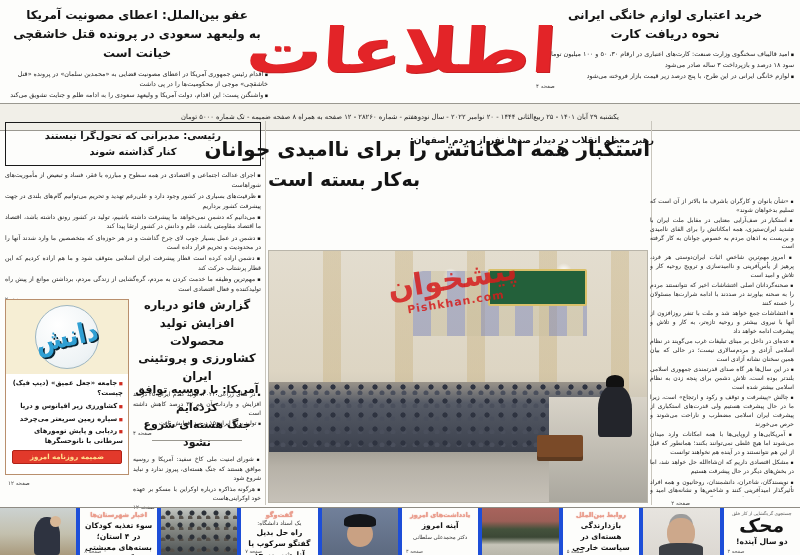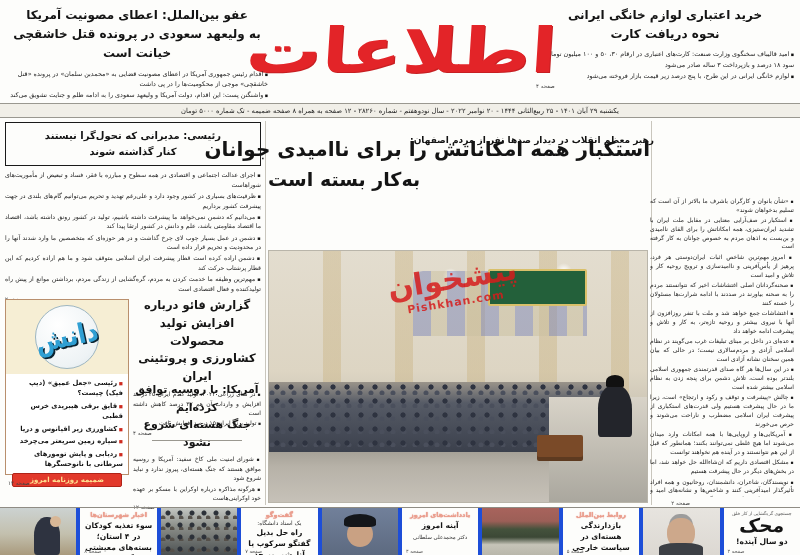--- a/index.html
+++ b/index.html
@@ -22,21 +22,21 @@
 
   #masthead { position:absolute; top:2px; left:272px; width:258px; height:98px;
     display:flex; align-items:center; justify-content:center; }
   #masthead .logo-fa {
     color:#e32428; font-size:62px; font-weight:bold; line-height:1;
     transform:scaleX(1.22) skewX(-3deg); text-shadow:1px 1px 0 #c71f22;
     white-space:nowrap;
   }
 
   
-  #dateline { position:absolute; top:103px; left:0; right:0; height:15px;
+  #dateline { position:absolute; top:103px; left:0; right:0; height:28px;
     background:#f1efe8; border-top:1px solid #9a9890; border-bottom:1px solid #9a9890;
     display:flex; align-items:center; justify-content:center;
     font-size:6.8px; color:#222; }
 
   
   .vr { position:absolute; width:1px; background:#c9c6bd; }
   #vr1 { left:265px; top:121px; height:384px; }
   #vr2 { left:651px; top:121px; height:384px; }
 
   
@@ -221,22 +221,21 @@
   </div>
 
   <div id="danesh">
     <div class="logo-area">
       <div class="logo-circle">
         <span>دانش</span>
       </div>
     </div>
     <ul>
 
-    <li>رئیسی «جعل عمیق» (دیپ فیک) چیست؟</li>
-        <li>قایق برقی هیبریدی خرس قطبی</li>
+    <li>جامعه «جعل عمیق» (دیپ فیک) چیست؟</li>
         <li>کشاورزی زیر اقیانوس و دریا</li>
         <li>سیاره زمین سریعتر می‌چرخد</li>
         <li>ردیابی و پایش تومورهای سرطانی با نانوحسگرها</li>
       </ul>
     <div class="supp-btn">ضمیمه روزنامه امروز</div>
   </div>
   <div id="danesh-pref" class="pref">صفحه ۱۲</div>
 
   <div id="fao">
     <div class="t">

